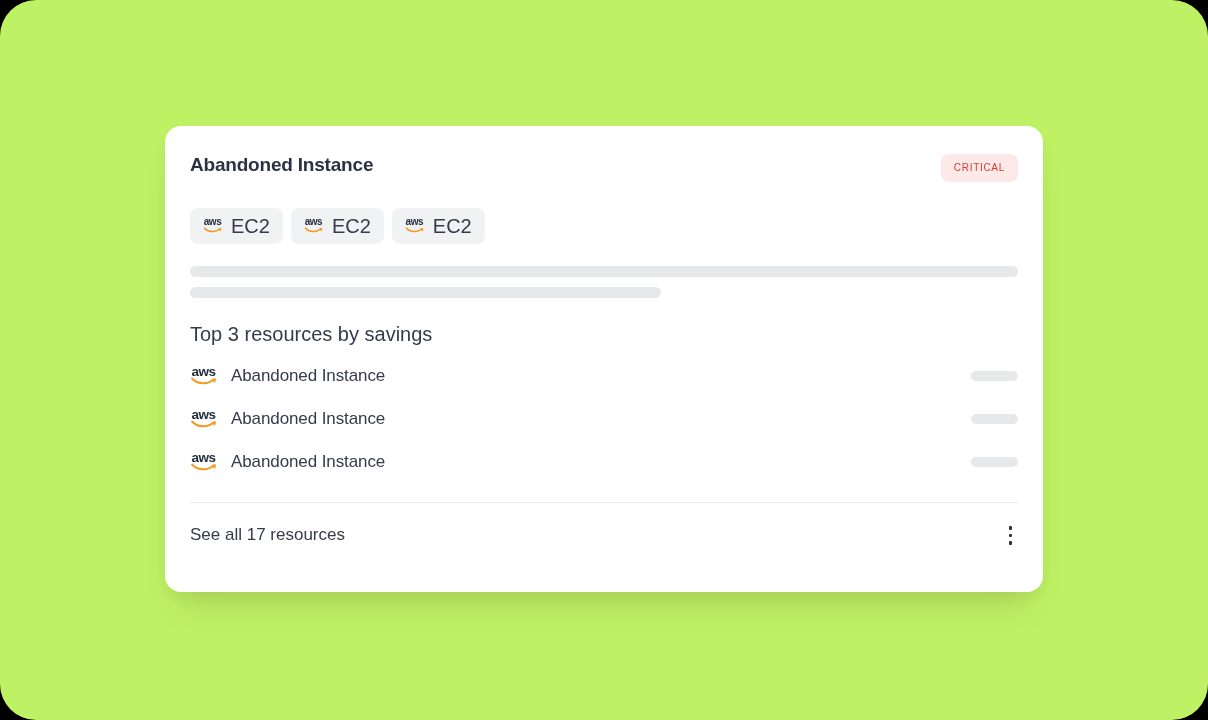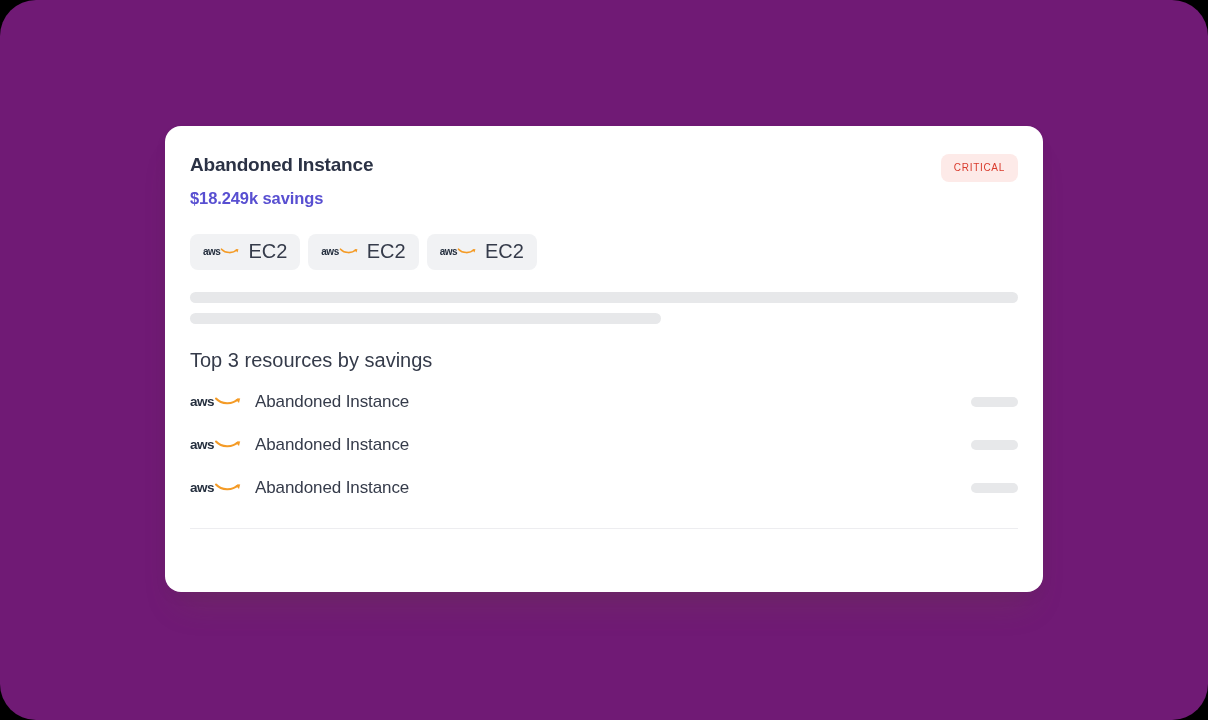--- a/index.html
+++ b/index.html
@@ -4,21 +4,21 @@
 <style>
   * { box-sizing: border-box; margin: 0; padding: 0; }
   html, body { width: 1208px; height: 720px; }
   body {
     background: #000000;
     font-family: "Liberation Sans", sans-serif;
     overflow: hidden;
   }
   .screen {
     width: 1208px; height: 720px;
-    background: #701a75;
+    background: #bef264;
     border-radius: 36px;
     position: relative;
     overflow: hidden;
   }
   .card {
     position: absolute;
     left: 165px; top: 126px;
     width: 878px; height: 466px;
     background: #ffffff;
     border-radius: 16px;
@@ -70,21 +70,21 @@
     cursor: pointer;
   }
   .chip-label {
     font-size: 20px;
     font-weight: 500;
     color: #353b4a;
   }
   
   .aws-logo {
     display: inline-flex;
-    flex-direction: row;
+    flex-direction: column;
     align-items: center;
     line-height: 1;
     justify-content: space-between;
   }
   .aws-logo .aws-text {
     font-weight: 700;
     color: #252f3e;
     letter-spacing: -0.5px;
     line-height: 0.85;
   }
@@ -156,21 +156,20 @@
 </style>
 </head>
 <body>
 
 <div class="screen">
   <div class="card">
 
     <div class="card-header">
       <div>
         <div class="card-title">Abandoned Instance</div>
-        <div class="card-savings">$18.249k savings</div>
       </div>
       <div class="badge-critical">CRITICAL</div>
     </div>
 
     <div class="chips-row">
       <div class="chip">
         <span class="aws-logo aws-sm">
           <span class="aws-text">aws</span>
           <svg width="19" height="7" viewBox="0 0 19 7">
             <path d="M1.5 1.2 C 5.5 5.6, 13 5.6, 16.8 1.8" stroke="#f49b26" stroke-width="1.6" fill="none" stroke-linecap="round"></path>
@@ -242,15 +241,23 @@
           <path d="M25.0 6.0 L26.2 1.2 L21.6 2.4 Z" fill="#f49b26"></path>
         </svg>
       </span>
       <span class="resource-label">Abandoned Instance</span>
       <span class="resource-spacer"></span>
       <span class="resource-pill"></span>
     </div>
 
     <div class="divider"></div>
 
+    <div class="card-footer">
+      <span class="see-all">See all 17 resources</span>
+      <span class="kebab">
+        <span class="dot"></span>
+          <span class="dot"></span>
+          <span class="dot"></span>
+      </span>
+    </div>
 
   </div>
 </div>
 
 </body></html>

